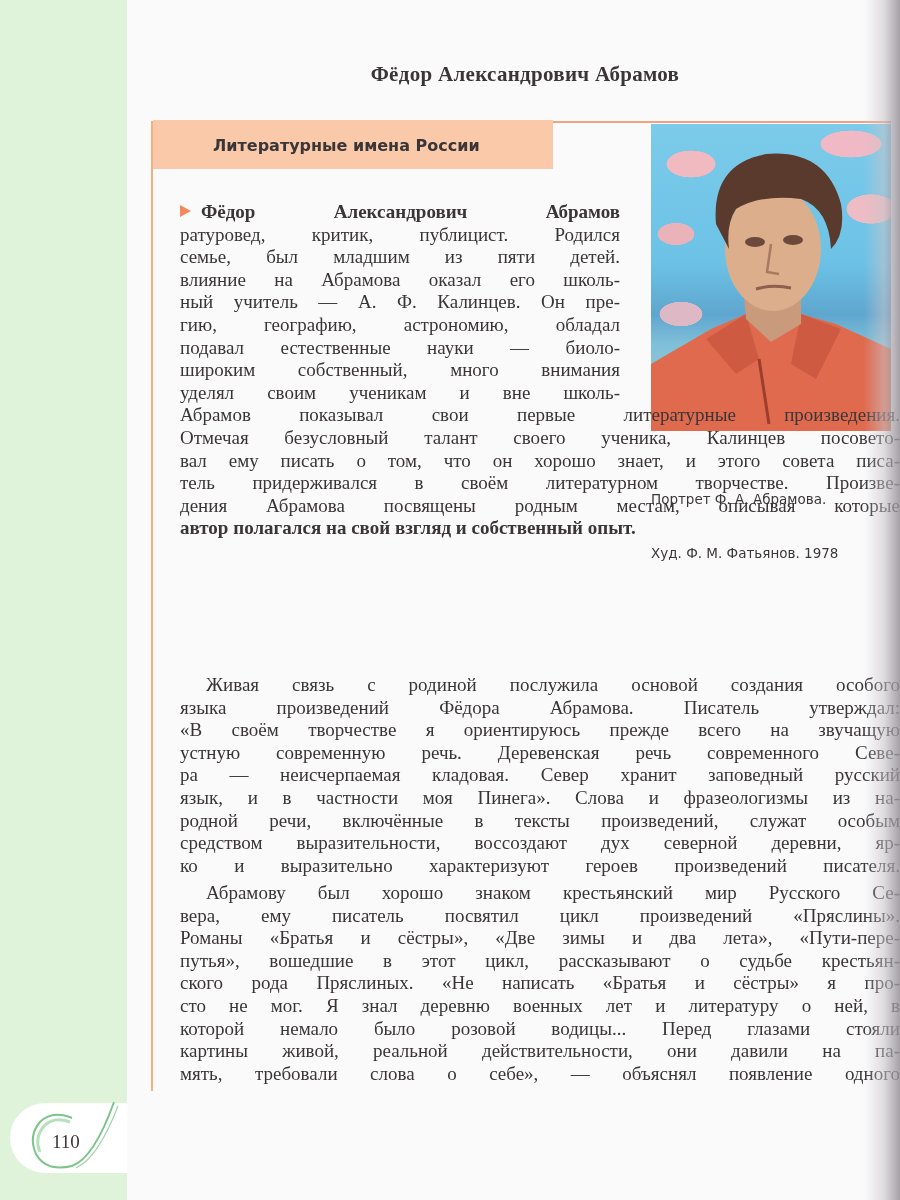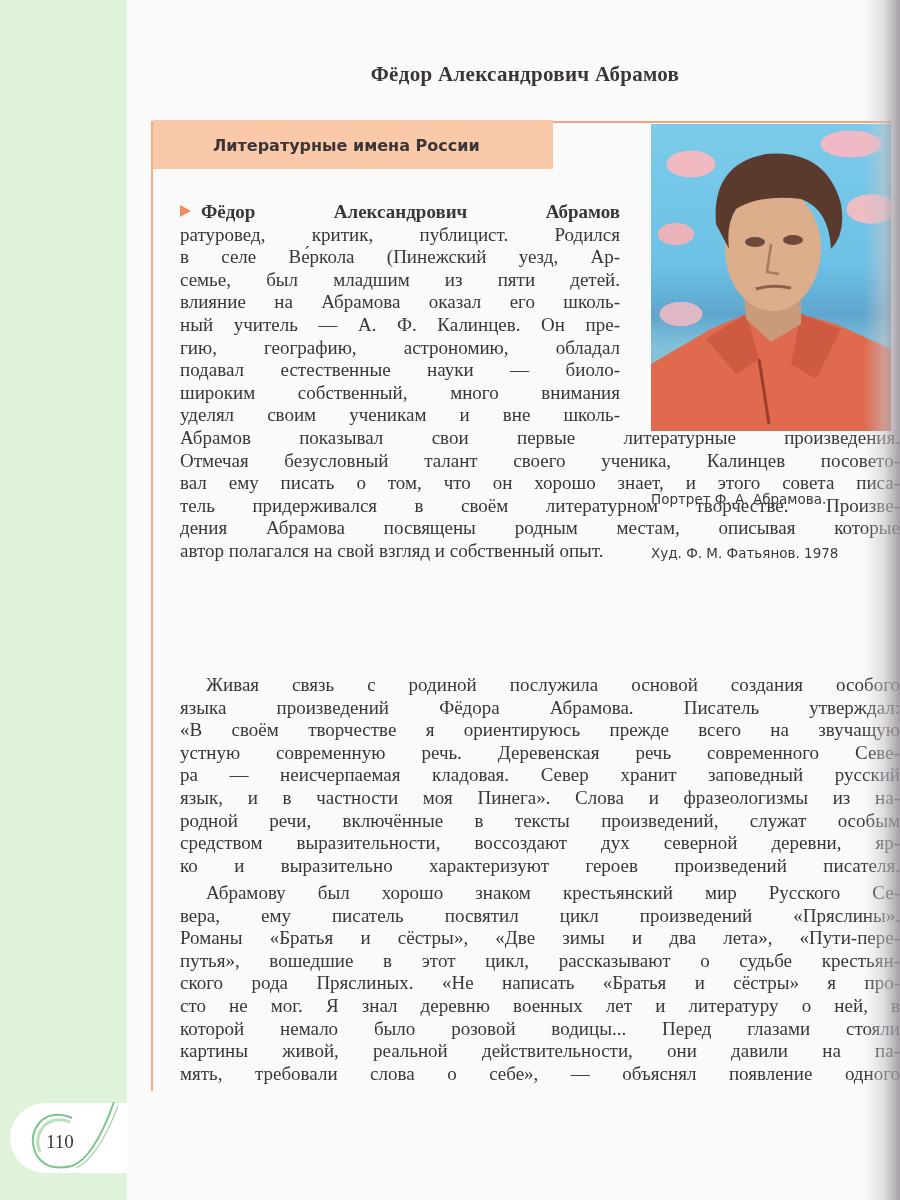--- a/index.html
+++ b/index.html
@@ -58,38 +58,38 @@
     font-family: "DejaVu Sans", "Liberation Sans", sans-serif;
     font-size: 13.5px; line-height: 20px; color: #3c3839;
   }
   .caption div { white-space: nowrap; margin-top: 34px; }
   .text-block {
     position: absolute; left: 180px;
     font-family: "DejaVu Serif", "Liberation Serif", serif;
     font-size: 17.2px; line-height: 22.6px; color: #3a3638;
   }
   .line { white-space: nowrap; text-align: justify; text-align-last: justify; display: block; }
-  .line.last { text-align-last: left; }
+  .line.last { text-align-last: left; font-weight: bold; }
   .narrow { width: 440px; }
   .wide { width: 720px; }
   .indent { padding-left: 26px; box-sizing: border-box; }
   .bold { font-weight: bold; }
   .arrow-icon {
     display: inline-block; width: 0; height: 0;
     border-top: 6px solid transparent; border-bottom: 6px solid transparent;
     border-left: 11px solid #f28a5b; margin-right: 10px; vertical-align: 1px;
   }
   .main-text { font-family: "Liberation Serif", "DejaVu Serif", serif; font-size: 19px; line-height: 22.6px; }
   .page-number-ornament { position: absolute; left: 10px; top: 1100px; width: 110px; height: 80px; }
   .page-number-bg {
     position: absolute; left: 10px; top: 1103px; width: 117px; height: 70px;
     background: #ffffff; border-radius: 38px 0 0 38px;
   }
   .page-number {
-    position: absolute; left: 46px; top: 1131px;
+    position: absolute; left: 52px; top: 1131px;
     font-family: "Liberation Serif", "DejaVu Serif", serif; font-size: 19px; color: #3a3638;
   }
 </style>
 </head>
 <body>
 
 <div class="margin-green"></div>
 
 <div class="page-title">Фёдор Александрович Абрамов</div>
 
@@ -123,21 +123,20 @@
 <div class="caption">
   <div>Портрет Ф. А. Абрамова.</div>
   <div>Худ. Ф. М. Фатьянов. 1978</div>
 </div>
 
 <div class="text-block main-text" style="top:201px;">
   <div class="line narrow">
     <span class="arrow-icon"></span><span class="bold" style="word-spacing:34px;">Фёдор Александрович Абрамов</span>
   </div>
   <div class="line narrow">ратуровед, критик, публицист. Родился</div>
-  <div class="line narrow">в селе Ве́ркола (Пинежский уезд, Ар-</div>
   <div class="line narrow">семье, был младшим из пяти детей.</div>
   <div class="line narrow">влияние на Абрамова оказал его школь-</div>
   <div class="line narrow">ный учитель — А. Ф. Калинцев. Он пре-</div>
   <div class="line narrow">гию, географию, астрономию, обладал</div>
   <div class="line narrow">подавал естественные науки — биоло-</div>
   <div class="line narrow">широким собственный, много внимания</div>
   <div class="line narrow">уделял своим ученикам и вне школь-</div>
   <div class="line wide">Абрамов показывал свои первые литературные произведения.</div>
   <div class="line wide">Отмечая безусловный талант своего ученика, Калинцев посовето-</div>
   <div class="line wide">вал ему писать о том, что он хорошо знает, и этого совета писа-</div>

